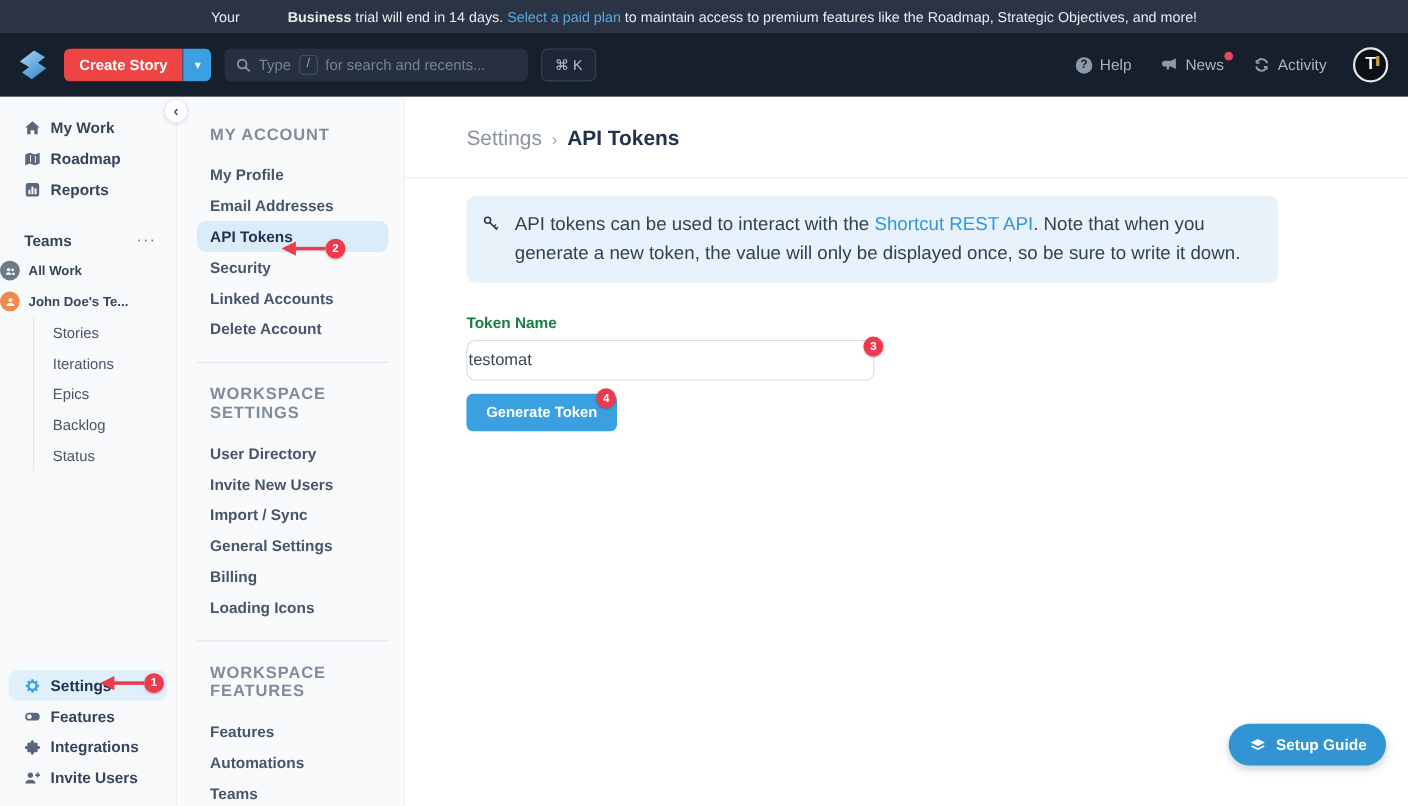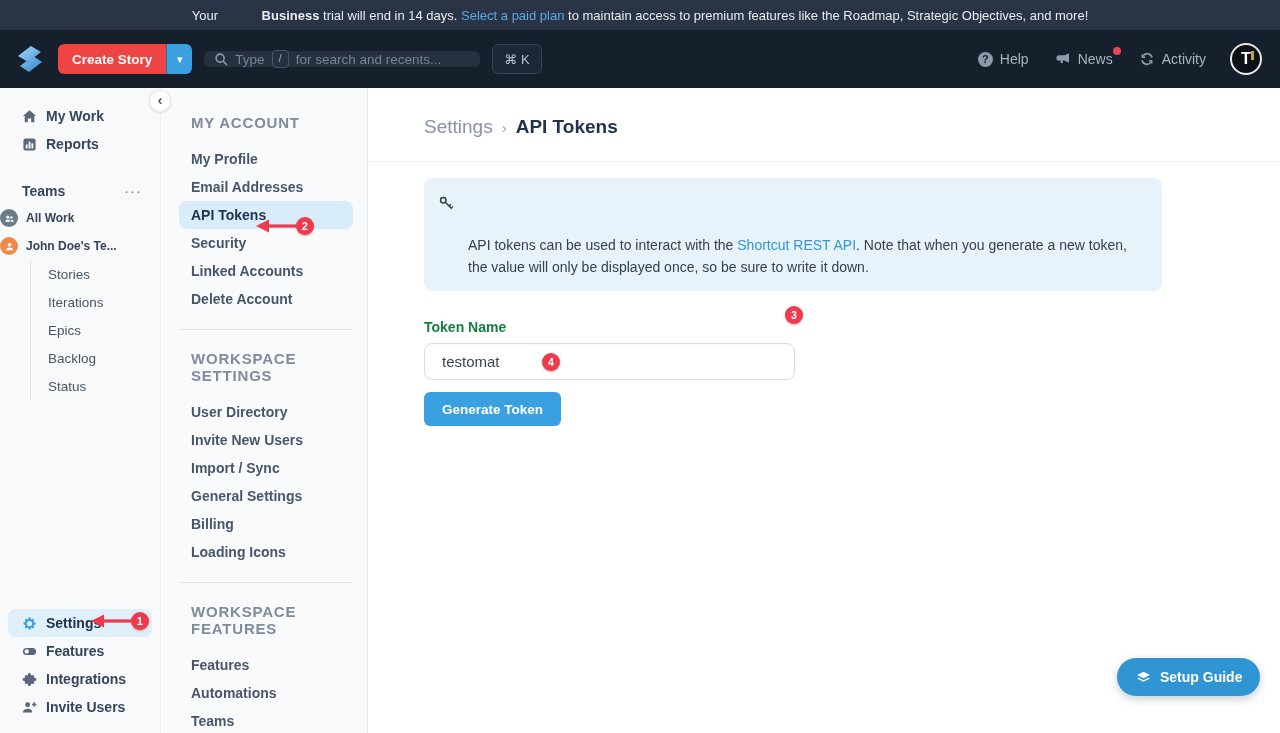--- a/index.html
+++ b/index.html
@@ -13,21 +13,21 @@
   .banner a { color:#5aa9e6; text-decoration:none; cursor:pointer; }
 
   
   .header { height:58px; background:#161f2c; display:flex; align-items:center; padding:0 18px 0 14px; }
   .logo { width:32px; height:32px; margin-right:12px; flex:0 0 auto; }
   .cs-btn { display:flex; height:30px; border-radius:6px; overflow:hidden; cursor:pointer; }
   .cs-main { background:#ef4444; color:#fff; font-size:13.5px; font-weight:700;
              display:flex; align-items:center; padding:14px 14px; }
   .cs-caret { background:#3b9fe0; border-left:1px solid rgba(13,40,60,.35); color:#fff;
               width:26px; display:flex; align-items:center; justify-content:center; font-size:11px; }
-  .searchbar { margin-left:12px; width:276px; height:16px; background:#26303f; border-radius:6px;
+  .searchbar { margin-left:12px; width:276px; height:30px; background:#26303f; border-radius:6px;
                display:flex; align-items:center; padding:0 10px; color:#76849a; font-size:13.5px; gap:7px; cursor:text; }
   .searchbar svg { flex:0 0 auto; }
   .slash-key { border:1px solid #46536a; border-radius:4px; font-size:11.5px; line-height:1;
                padding:2px 6px; color:#98a3b5; }
   .cmdk { margin-left:12px; height:30px; background:#1d2736; border:1px solid #36435a; border-radius:6px;
           color:#b9c2cf; font-size:13px; display:flex; align-items:center; padding:0 11px; cursor:pointer; }
   .header-spacer { flex:1; }
   .h-item { display:flex; align-items:center; gap:7px; color:#aab4c2; font-size:14px;
             margin-left:26px; cursor:pointer; position:relative; }
   .h-item svg { color:#8d99a9; }
@@ -77,25 +77,25 @@
   
   .main { flex:1; background:#fff; position:relative; }
   .breadcrumb { padding:28px 0 0 56px; font-size:19px; display:flex; align-items:center; gap:9px; }
   .bc-parent { color:#8a93a2; cursor:pointer; }
   .bc-sep { color:#9aa3b1; font-size:15px; }
   .bc-current { color:#22324e; font-weight:700; }
   .main-divider { height:1px; background:#ebedf0; margin-top:23px; }
   .info-box { margin:16px 118px 0 56px; background:#e8f2fb; border-radius:8px;
               padding:13px 18px 13px 14px; display:flex; gap:13px; align-items:flex-start; }
   .info-box svg { flex:0 0 auto; margin-top:4px; color:#2c3947; }
-  .info-text { color:#33404f; font-size:14px; line-height:1.55;margin-top:44px; }
+  .info-text { color:#33404f; font-size:17px; line-height:1.55; }
   .info-text a { color:#2f97dd; text-decoration:none; cursor:pointer; }
   .form-label { margin:28px 0 0 56px; color:#15803d; font-size:14px; font-weight:700; }
   .token-input { margin:8px 0 0 56px; width:371px; height:37px; border:1px solid #d9dde3;
-                 border-radius:8px; padding:0 17px; font-size:15px; color:#3a4656;
+                 border-radius:8px; padding:0 1px; font-size:15px; color:#3a4656;
                  font-family:"Liberation Sans", sans-serif; box-shadow:inset 0 1px 2px rgba(40,50,70,.04); outline:none; }
   .gen-btn { margin:12px 0 0 56px; height:34px; background:#3aa0e0; border:none; border-radius:6px;
              color:#fff; font-size:13.5px; font-weight:700; padding:0 18px; cursor:pointer;
              font-family:"Liberation Sans", sans-serif; }
 
   
   .setup-guide { position:absolute; left:1117px; top:658px; height:38px; background:#3095d2;
                  border-radius:19px; color:#fff; font-size:14px; font-weight:700; display:flex;
                  align-items:center; gap:8px; padding:0 18px; cursor:pointer;
                  box-shadow:0 3px 8px rgba(20,60,90,.25); }
@@ -185,20 +185,26 @@
   <aside class="sidebar">
     <div class="collapse-btn">‹</div>
 
     <div class="s-item">
       <svg width="15" height="15" viewBox="0 0 16 16" fill="currentColor">
         <path d="M8 1.2 15 7.4h-1.9V14H9.8v-4H6.2v4H2.9V7.4H1z"></path>
       </svg>
       <span>My Work</span>
     </div>
     <div class="s-item">
+      <svg width="15" height="15" viewBox="0 0 16 16" fill="currentColor">
+        <path d="M1 3.6 5.6 2l4.8 1.6L15 2v10.4L10.4 14 5.6 12.4 1 14zM5.6 4v6.8l.9.3V4.3zm4.8 1V11.8l.9-.3V5.3z"></path>
+      </svg>
+      <span>Roadmap</span>
+    </div>
+    <div class="s-item">
       <svg width="15" height="15" viewBox="0 0 16 16">
         <rect x="1.5" y="1.5" width="13" height="13" rx="2.5" fill="currentColor"></rect>
         <rect x="4" y="8" width="2" height="4.3" fill="#f7f9fb"></rect>
         <rect x="7" y="5" width="2" height="7.3" fill="#f7f9fb"></rect>
         <rect x="10" y="6.7" width="2" height="5.6" fill="#f7f9fb"></rect>
       </svg>
       <span>Reports</span>
     </div>
 
     <div class="teams-head">

